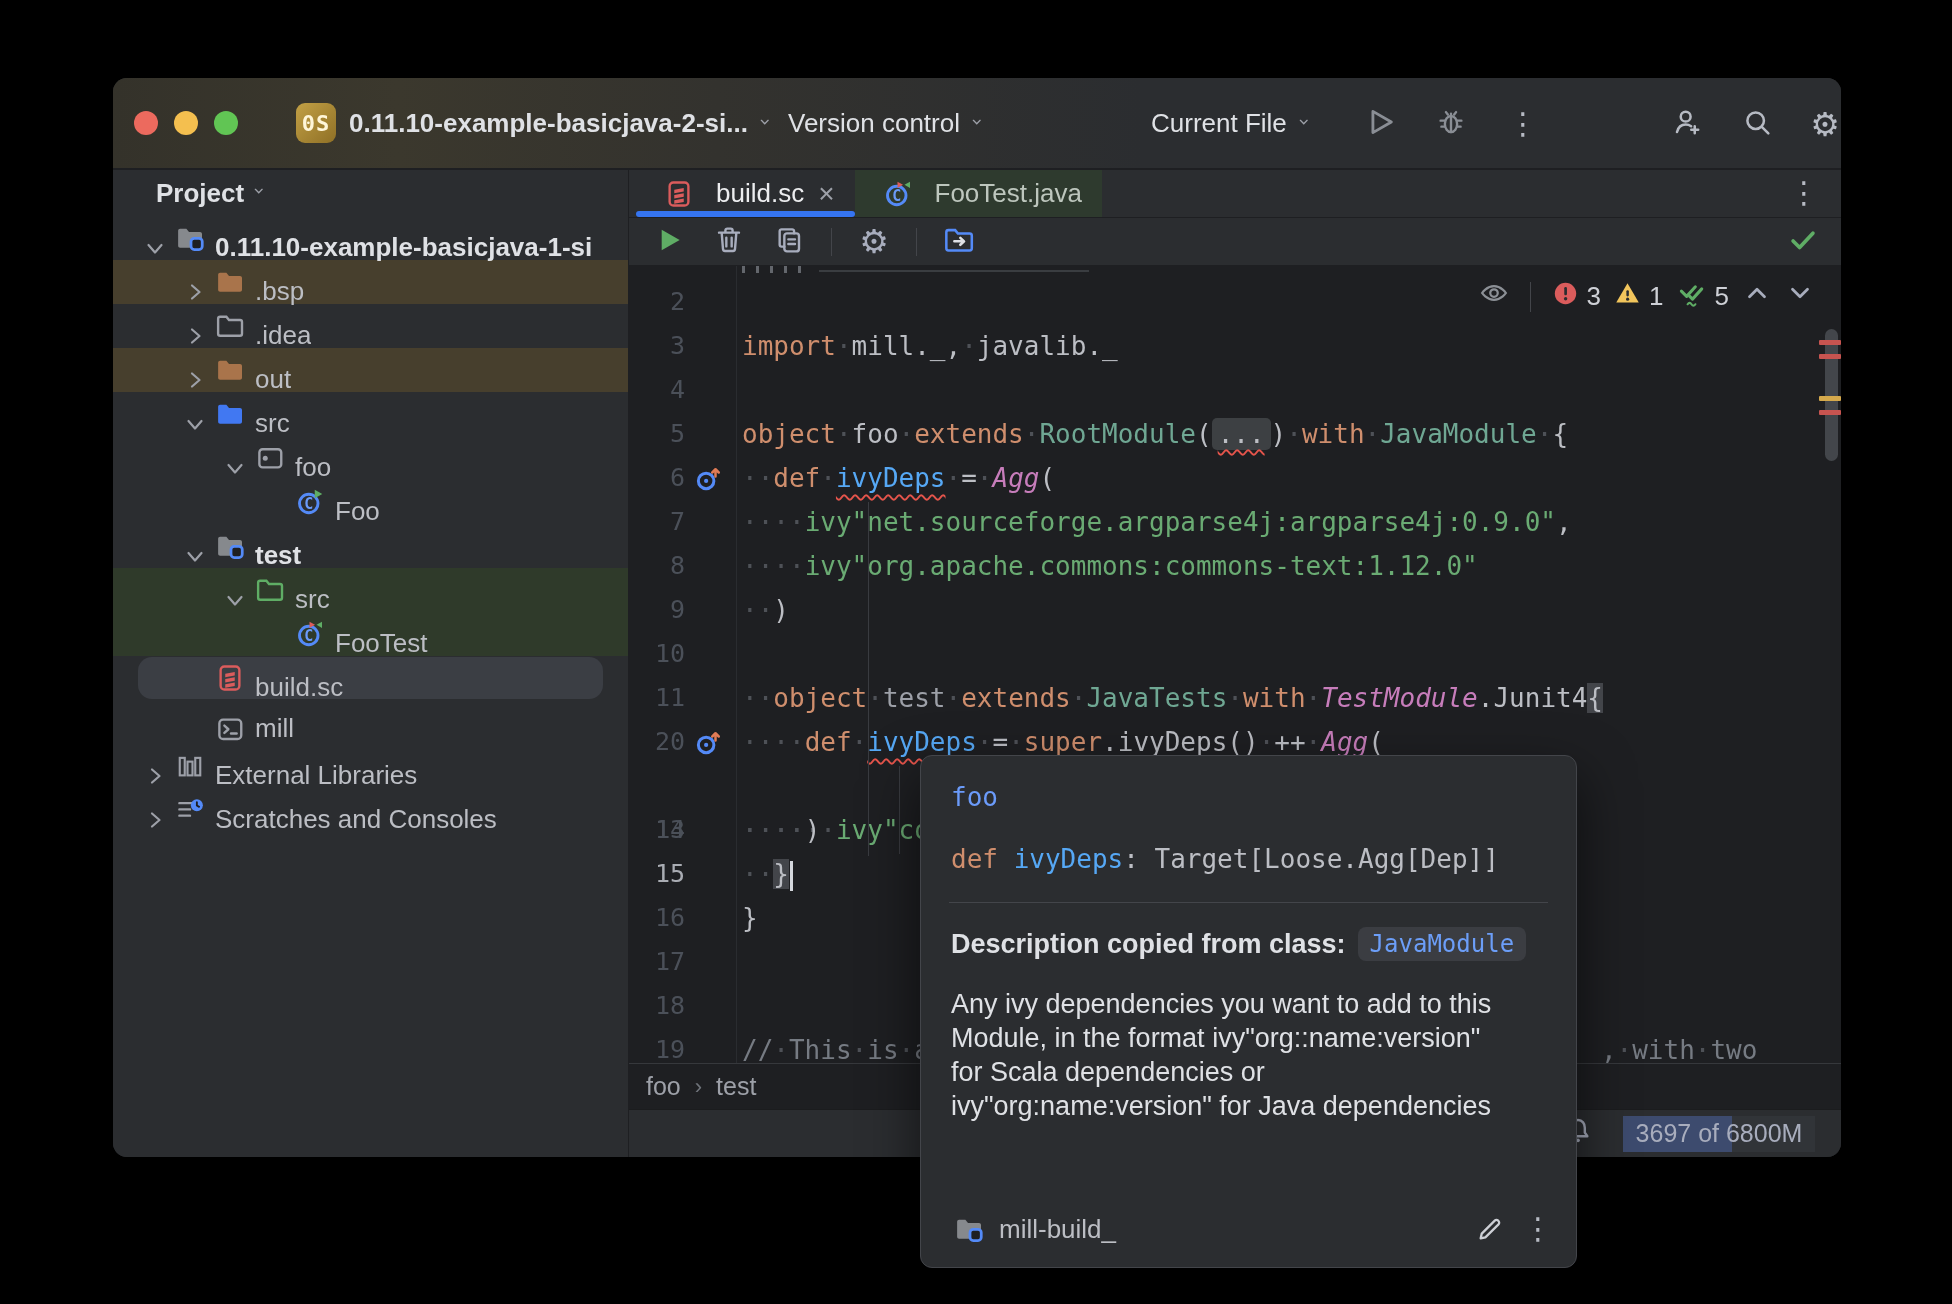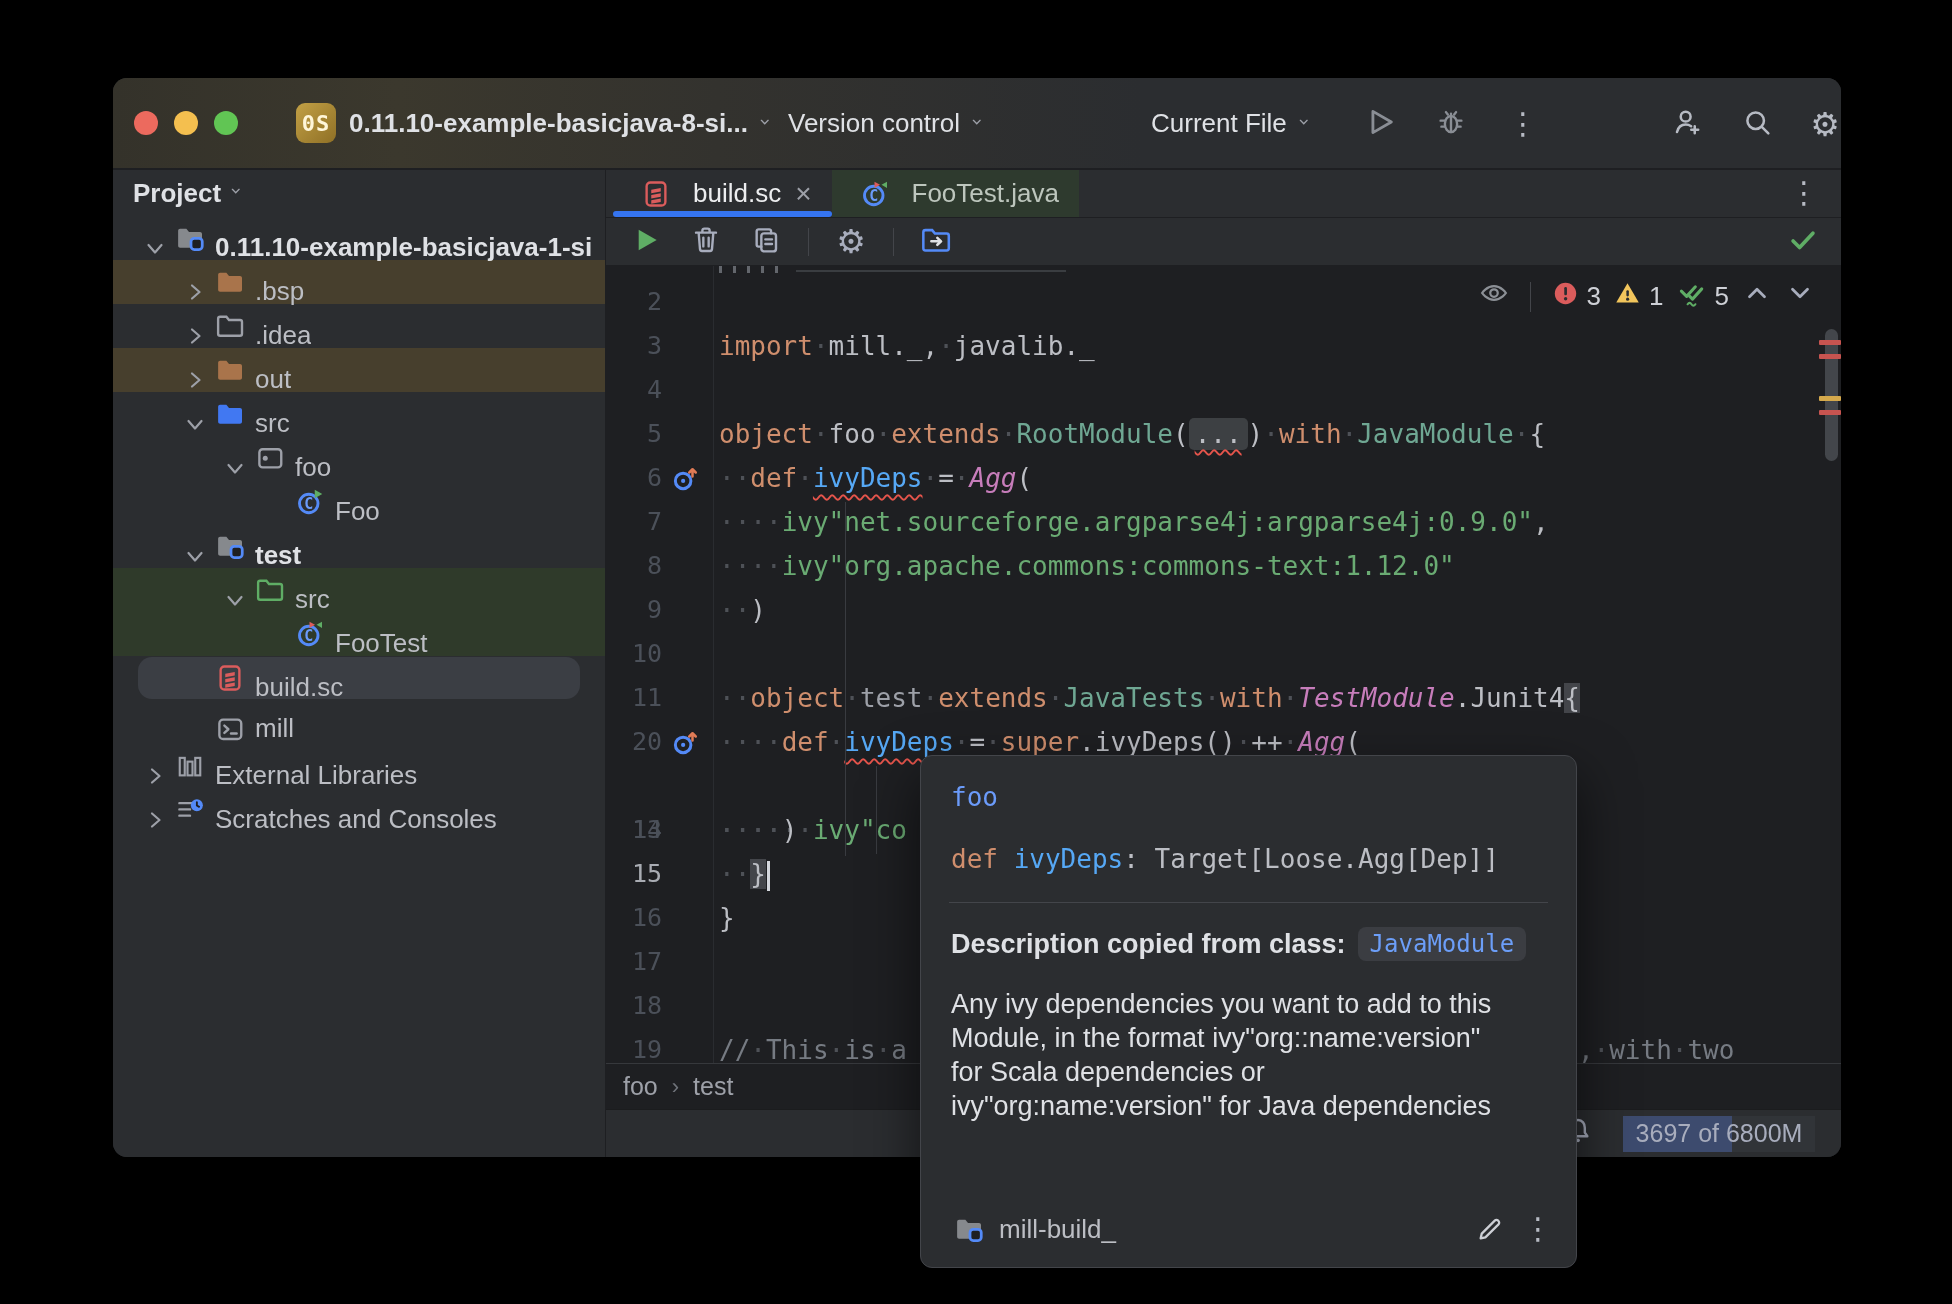--- a/index.html
+++ b/index.html
@@ -23,21 +23,21 @@
     color:#DFE1E5;font-size:26px;}
   .tb-menu .chev{margin-top:3px;}
   #tb-title{left:236px;font-weight:600;}
   #tb-vcs{left:675px;}
   #tb-run{left:1038px;}
   .tb-ico{position:absolute;top:24px;width:44px;height:44px;display:flex;align-items:center;justify-content:center;}
   .vdots{font-size:30px;color:#B6BAC3;line-height:1;}
 
   
   #body-row{position:absolute;top:92px;left:0;right:0;bottom:0;display:flex;}
-  #panel{width:492px;flex:0 0 492px;background:#2B2D30;border-right:1px solid #1E1F22;position:relative;}
+  #panel{width:492px;flex:0 0 492px;background:#2B2D30;border-right:1px solid #1E1F22;position:relative;padding-left:23px;}
   #editor-col{flex:1;display:flex;flex-direction:column;min-width:0;background:#1E1F22;}
 
   
   #panel-header{height:46px;display:flex;align-items:center;padding-left:20px;gap:8px;
     color:#DFE1E5;font-size:26px;font-weight:600;}
   #tree{position:absolute;left:0;right:0;top:46px;}
   .trow{position:relative;height:44px;display:flex;align-items:center;color:#BCBEC4;font-size:26px;white-space:nowrap;}
   .trow.bold{color:#DFE1E5;font-weight:600;}
   .trow.bg-excluded{background:#473F2D;align-items:center;}
   .trow.bg-test{background:#2F3A2A;}
@@ -137,21 +137,21 @@
 <body>
 
 <div id="win">
 
   <div id="titlebar">
     <div class="tl-dot" style="left:21px;background:#EC6A5E"></div>
     <div class="tl-dot" style="left:61px;background:#F4BF4F"></div>
     <div class="tl-dot" style="left:101px;background:#61C554"></div>
     <div id="proj-badge" class="mono">0S</div>
     <div class="tb-menu" id="tb-title">
-      <span>0.11.10-example-basicjava-8-si...</span>
+      <span>0.11.10-example-basicjava-2-si...</span>
       <span class="chev"><svg width="18" height="18" viewBox="0 0 24 24" fill="none">
             <path d="M6 9.5l6 6 6-6" stroke="#9DA0A8" stroke-width="2.4" stroke-linecap="round" transform="scale(.75)"></path>
           </svg></span>
     </div>
     <div class="tb-menu" id="tb-vcs">
       <span>Version control</span>
       <span class="chev"><svg width="18" height="18" viewBox="0 0 24 24" fill="none">
             <path d="M6 9.5l6 6 6-6" stroke="#9DA0A8" stroke-width="2.4" stroke-linecap="round" transform="scale(.75)"></path>
           </svg></span>
     </div>

